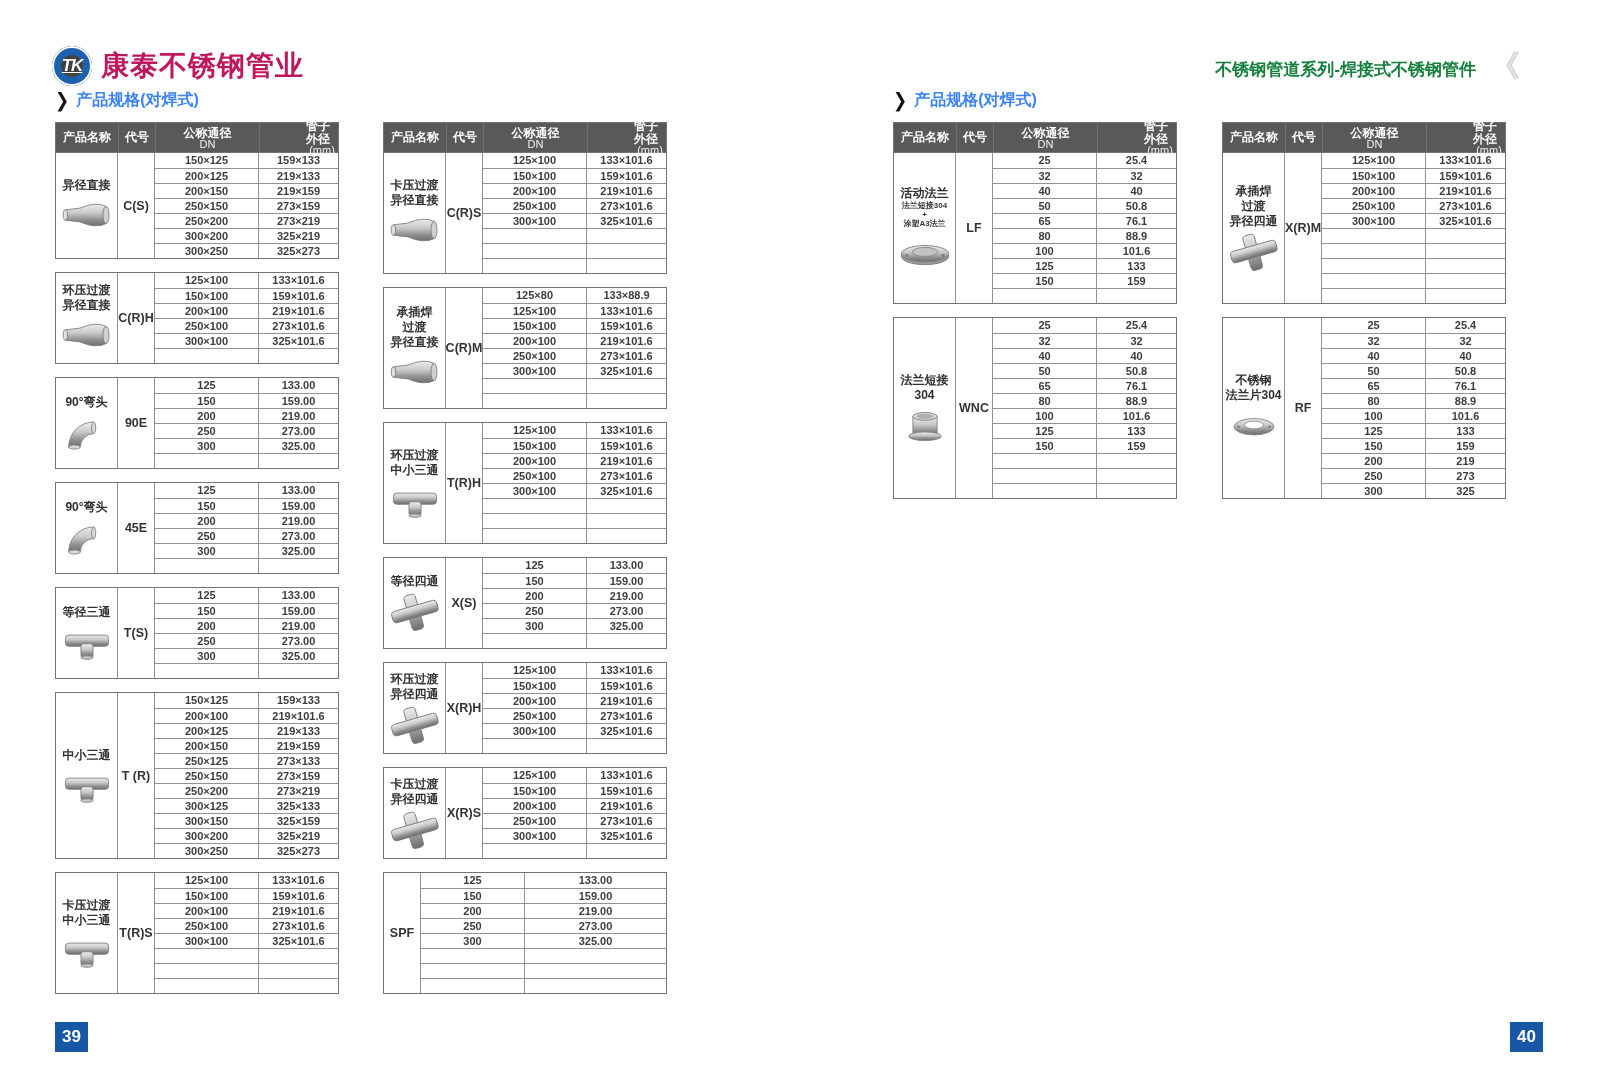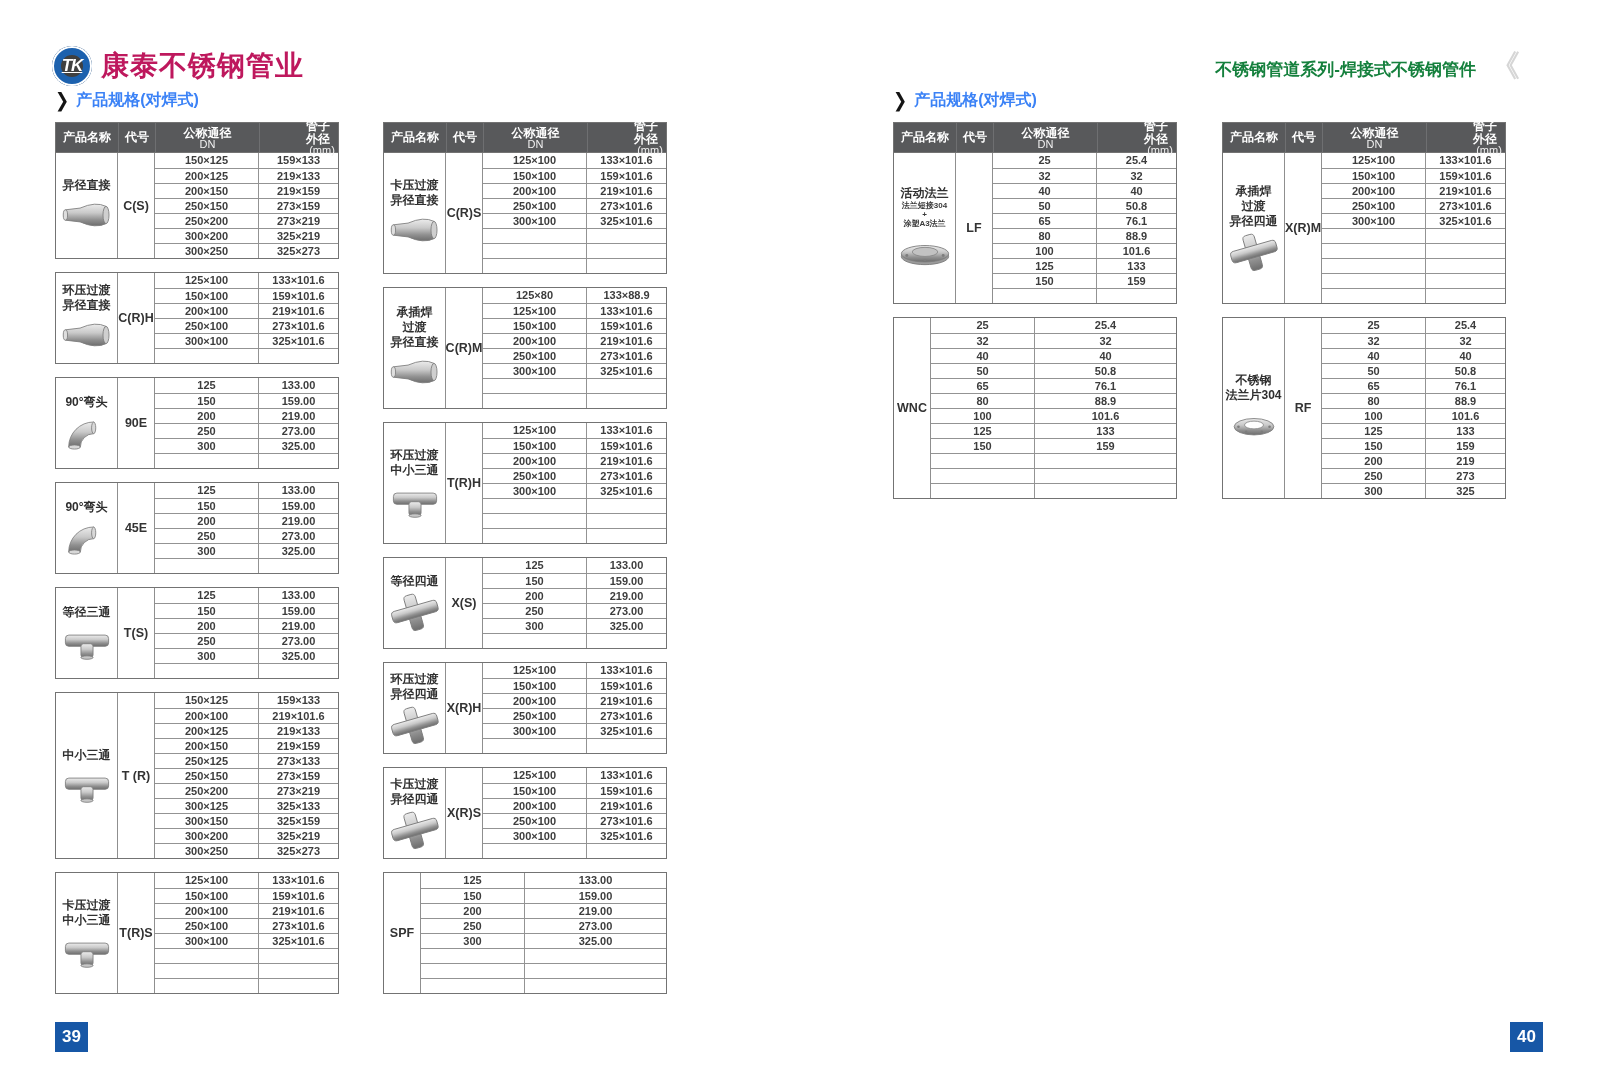--- a/index.html
+++ b/index.html
@@ -806,20 +806,30 @@
             </div>
             <div class="trow">
               <div class="dn"></div>
               <div class="od"></div>
             </div>
           </div>
         </div>
       </div>
       <div class="ptable">
         <div class="tbody">
+          <div class="pcell">
+            <div class="pname">法兰短接</div>
+            <div class="pname">304</div>
+            <div class="pimg"><svg viewBox="0 0 60 44" width="52" height="38">
+                <rect x="16" y="12" width="28" height="23" fill="url(#met)" stroke="#7d7d7d"></rect>
+                <ellipse cx="30" cy="35" rx="19" ry="5" fill="url(#met)" stroke="#7d7d7d"></ellipse>
+                <ellipse cx="30" cy="12" rx="14" ry="4.5" fill="#d9d9d9" stroke="#7d7d7d"></ellipse>
+                <ellipse cx="30" cy="12" rx="10" ry="3" fill="#b0b0b0"></ellipse>
+              </svg></div>
+          </div>
           <div class="ccell">WNC</div>
           <div class="rows">
             <div class="trow">
               <div class="dn">25</div>
               <div class="od">25.4</div>
             </div>
             <div class="trow">
               <div class="dn">32</div>
               <div class="od">32</div>
             </div>

